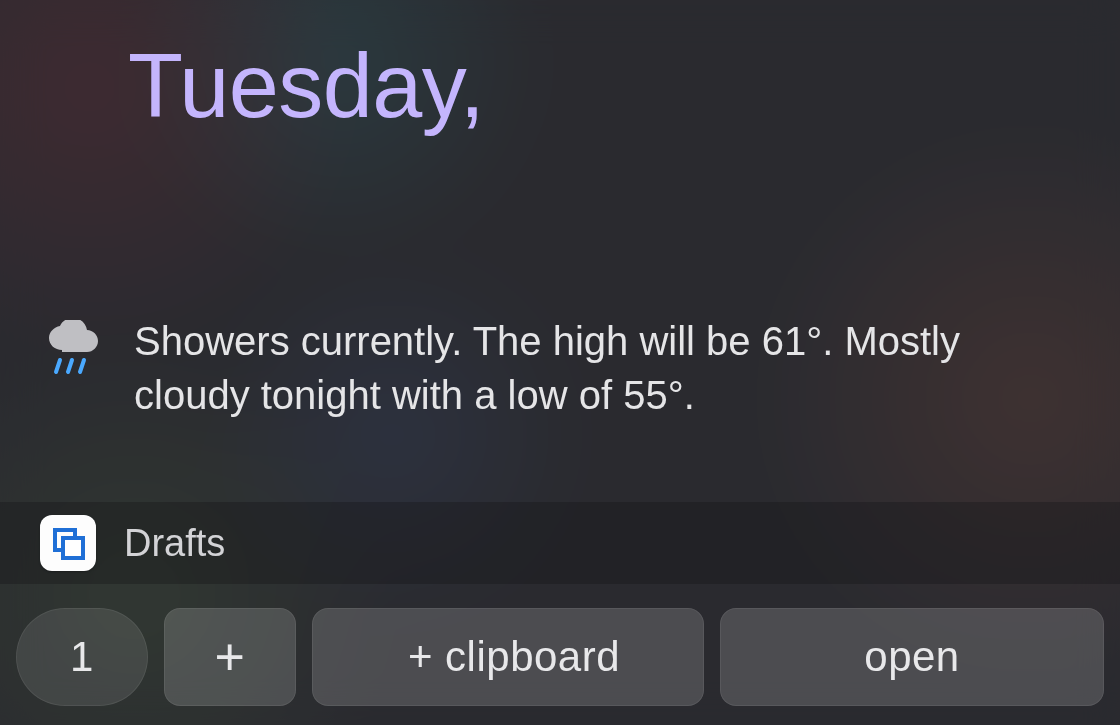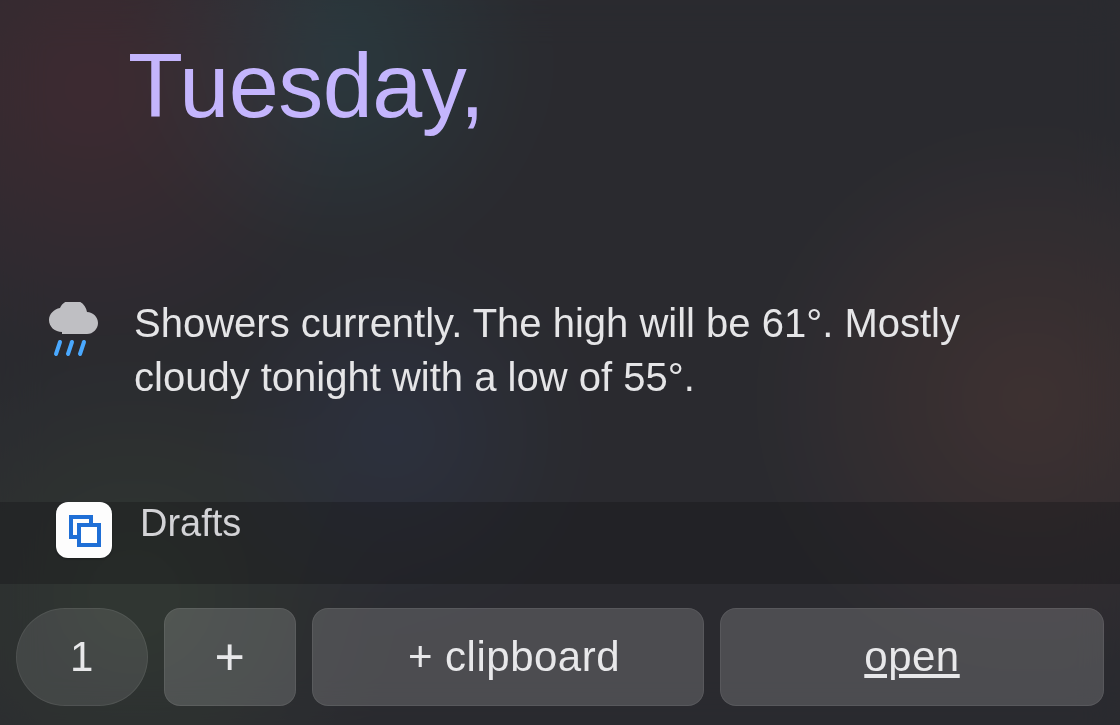--- a/index.html
+++ b/index.html
@@ -27,36 +27,36 @@
     color:#c4b5fd;
     font-weight:300;
     font-size:90px;
     line-height:1.07;
     letter-spacing:-.5px;
   }
   .date-block .ordinal{font-size:48px;vertical-align:super;position:relative;top:4px;}
 
   
   .weather{
-    position:absolute;left:42px;top:296px;right:40px;
+    position:absolute;left:42px;top:314px;right:40px;
     display:flex;align-items:flex-start;gap:28px;
     color:#e5e5e7;
     font-size:40px;
     font-weight:300;
     line-height:1.35;
   }
   .weather-icon{flex:0 0 64px;margin-top:6px;}
   .weather-text{flex:1;}
 
   
   .drafts-header{
     position:absolute;left:0;right:0;top:502px;height:82px;
     background:rgba(20,20,24,.35);
-    display:flex;
-    padding-left:56px;
+    display:flex;align-items:center;
+    padding-left:40px;
     gap:28px;
     color:#d3d3d6;
     font-size:38px;
     font-weight:300;
   }
   .app-icon{
     width:56px;height:56px;border-radius:12px;
     background:#fdfdfd;
     display:flex;align-items:center;justify-content:center;
     box-shadow:0 1px 2px rgba(0,0,0,.3);
@@ -78,21 +78,21 @@
     background:rgba(255,255,255,.16);
     box-shadow:inset 0 0 0 1px rgba(255,255,255,.07);
   }
   .btn-count{
     width:132px;
     border-radius:52px;
     background:rgba(255,255,255,.10);
   }
   .btn-plus{width:132px;font-size:52px;}
   .btn-clip{flex:0 0 380px;padding-left:12px;}
-  .btn-open{flex:1;text-decoration:underline;}
+  .btn-open{flex:1;}
 </style>
 </head>
 <body>
 
 <div class="blur-overlay"></div>
 
 <div class="panel">
 
   <div class="date-block">
     <div>Tuesday,</div>

